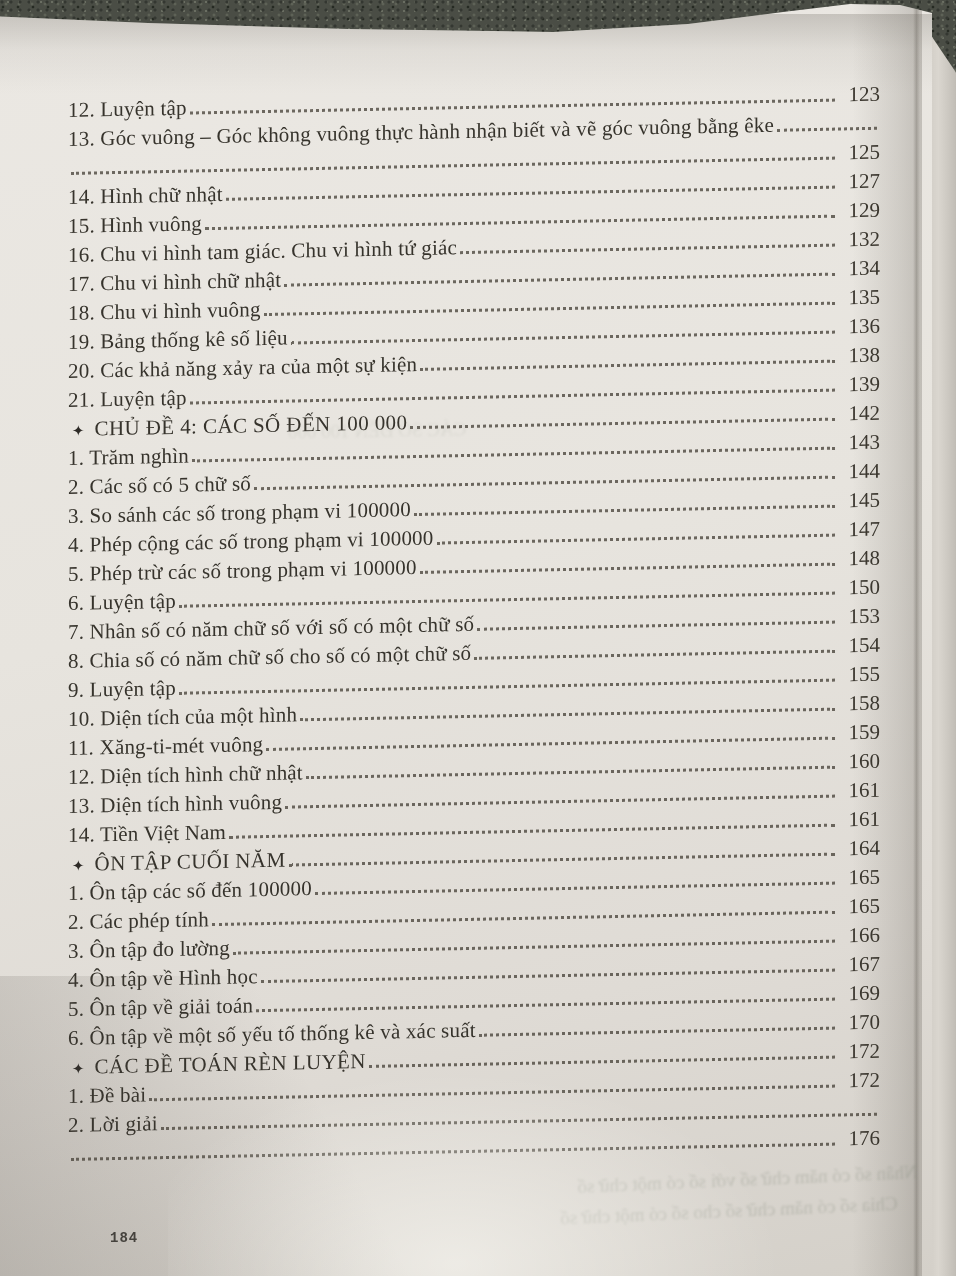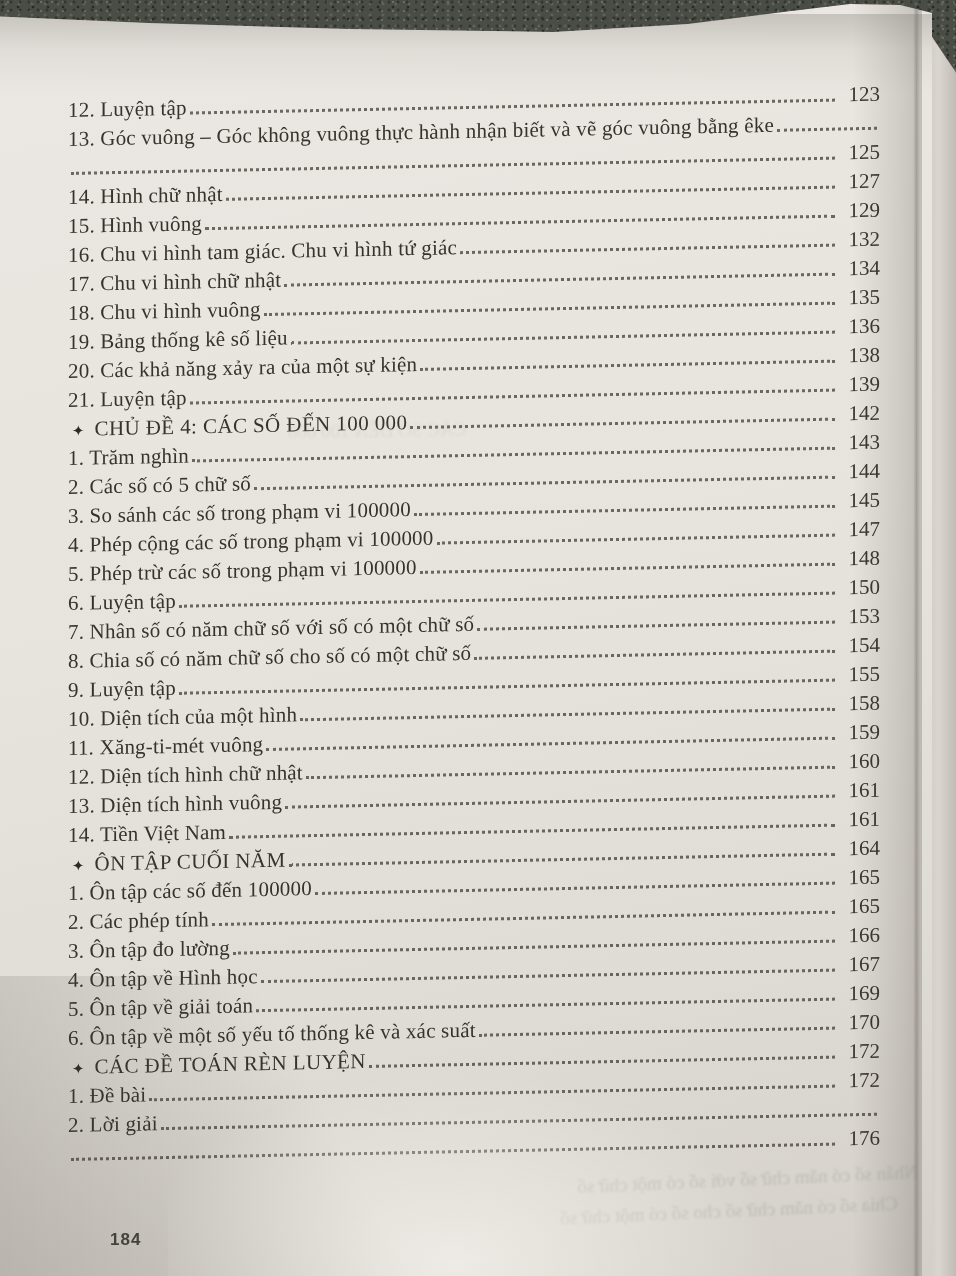--- a/index.html
+++ b/index.html
@@ -44,22 +44,22 @@
     transform:skewY(-1.15deg);transform-origin:0 0;
     color:#36332c;font-size:21px;
   }
   .line{display:flex;align-items:flex-end;height:29px;white-space:nowrap;}
   .lbl{flex:0 0 auto;letter-spacing:.2px;}
   .hdr .lbl{letter-spacing:.4px;}
   .bullet{flex:0 0 auto;font-size:15px;margin:0 10px 2px 4px;color:#2d2a26;}
   .leader{flex:1 1 auto;border-bottom:3px dotted rgba(72,67,58,.78);margin:0 3px 6px 3px;min-width:10px;}
   .num{flex:0 0 auto;min-width:42px;text-align:right;color:#3b372f;}
   
-  .folio{position:absolute;left:122px;top:1230px;font-family:Liberation Sans, sans-serif;
-    font-weight:700;font-size:17px;color:#45423d;letter-spacing:1px;}
+  .folio{position:absolute;left:122px;top:1230px;font-family:Liberation Mono, monospace;
+    font-weight:700;font-size:14px;color:#45423d;letter-spacing:1px;}
   .ghost{position:absolute;color:#7e8577;opacity:.30;filter:blur(1.3px);
     font-size:19px;white-space:nowrap;transform:scaleX(-1) rotate(2.5deg);}
   .ghost-1{left:250px;top:1176px;width:680px;}
   .ghost-2{left:210px;top:1208px;width:700px;}
   .ghost-3{left:300px;top:420px;opacity:.12;transform:scaleX(-1) rotate(1deg);}
 </style>
 </head>
 <body>
 
 <div class="stack"></div>

